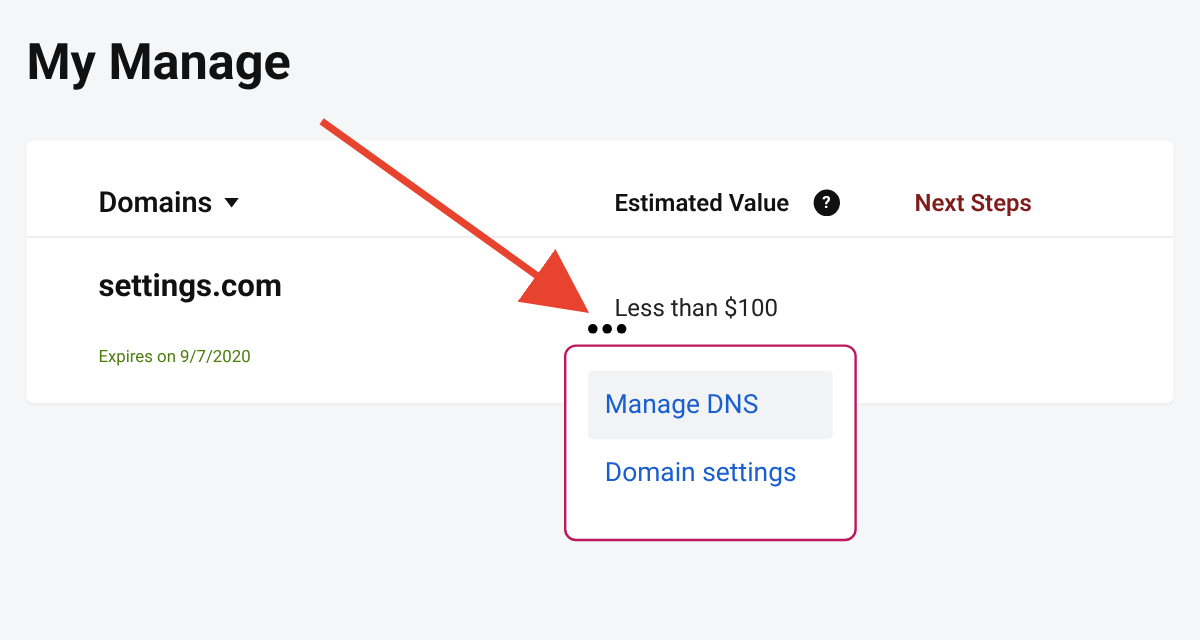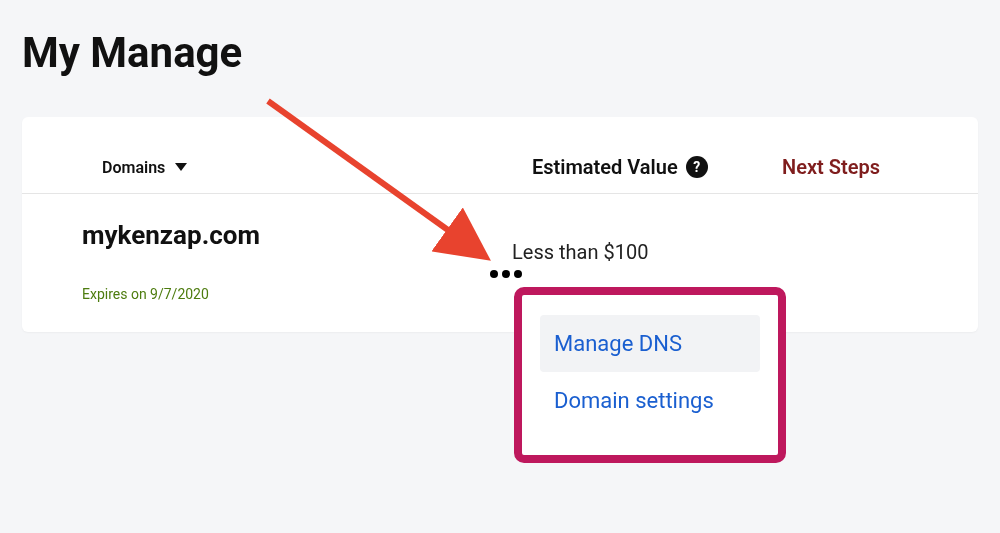--- a/index.html
+++ b/index.html
@@ -24,22 +24,22 @@
       padding: 0;
       box-shadow: 0 1px 2px rgba(0,0,0,0.04);
       position: relative;
     }
     .tbl-header {
       display: flex;
       align-items: center;
       padding: 38px 60px 14px 60px;
       border-bottom: 1px solid #e5e5e5;
     }
-    .col-domains { flex: 0 0 430px; display:flex; align-items:center; gap:10px; font-size:16px; font-weight:600; color:#111;margin-left:20px; }
-    .col-est    { flex: 0 0 240px; display:flex; align-items:center; gap:8px; font-size:20px; font-weight:600; color:#111; }
+    .col-domains { flex: 0 0 430px; display:flex; align-items:center; gap:10px; font-size:24px; font-weight:600; color:#111; }
+    .col-est    { flex: 0 0 240px; display:flex; align-items:center; gap:20px; font-size:20px; font-weight:600; color:#111; }
     .col-next   { flex: 1 1 auto; font-size:20px; font-weight:600; color:#7f1d1d; padding-left:10px; }
 
     .caret-down {
       width:0;height:0;border-left:6px solid transparent;border-right:6px solid transparent;border-top:8px solid #111;display:inline-block;
     }
     .help-badge {
       width:22px;height:22px;border-radius:50%;background:#111;color:#fff;display:inline-flex;align-items:center;justify-content:center;font-size:14px;font-weight:700;
     }
 
     .row {
@@ -55,24 +55,23 @@
 
     .kebab {
       position:absolute; left:462px; top:144px;
       width:44px;height:26px; display:flex; align-items:center; justify-content:center; gap:4px;
       cursor:pointer;
     }
     .kebab span { width:8px;height:8px;border-radius:50%;background:#000;display:inline-block; }
 
     .popover {
       position:absolute; left:448px; top:170px;
-      width:272px; background:#fff; border:8px solid #be185d; border-radius:10px;
+      width:244px; background:#fff; border:2px solid #be185d; border-radius:10px;
       padding:20px 18px 26px 18px;
       z-index:5;
-      margin-left:44px;
     }
     .menu-item {
       display:block; font-size:22px; color:#1a5fd0; padding:16px 14px; border-radius:4px; cursor:pointer;
     }
     .menu-item.hover { background:#f2f3f5; }
 
     
     .arrow-svg { position:absolute; left:226px; top:-26px; width:280px; height:220px; pointer-events:none; z-index:6; }
   </style>
 </head>
@@ -89,21 +88,21 @@
     </div>
     <div class="col-est">
       <span>Estimated Value</span>
       <span class="help-badge">?</span>
     </div>
     <div class="col-next">Next Steps</div>
   </div>
 
   <div class="row">
     <div class="domain-col">
-      <div class="domain-name">mykenzap.com</div>
+      <div class="domain-name">settings.com</div>
       <div class="expires">Expires on 9/7/2020</div>
     </div>
     <div class="est-col">Less than $100</div>
     <div class="next-col"></div>
   </div>
 
   <div class="kebab">
     <span></span>
       <span></span>
       <span></span>

